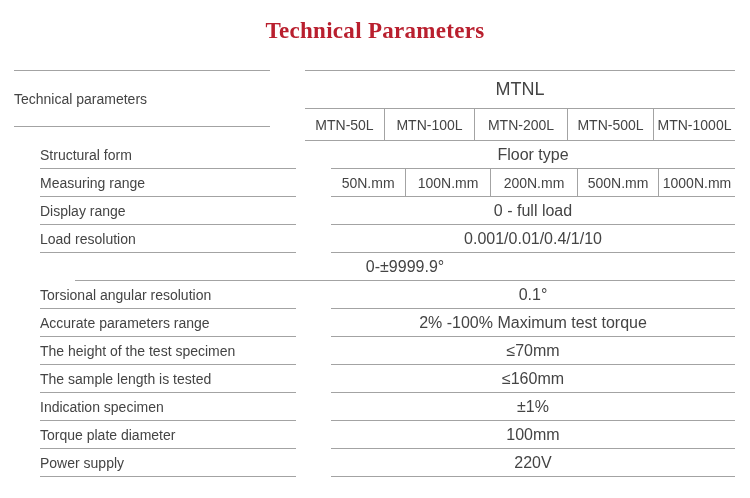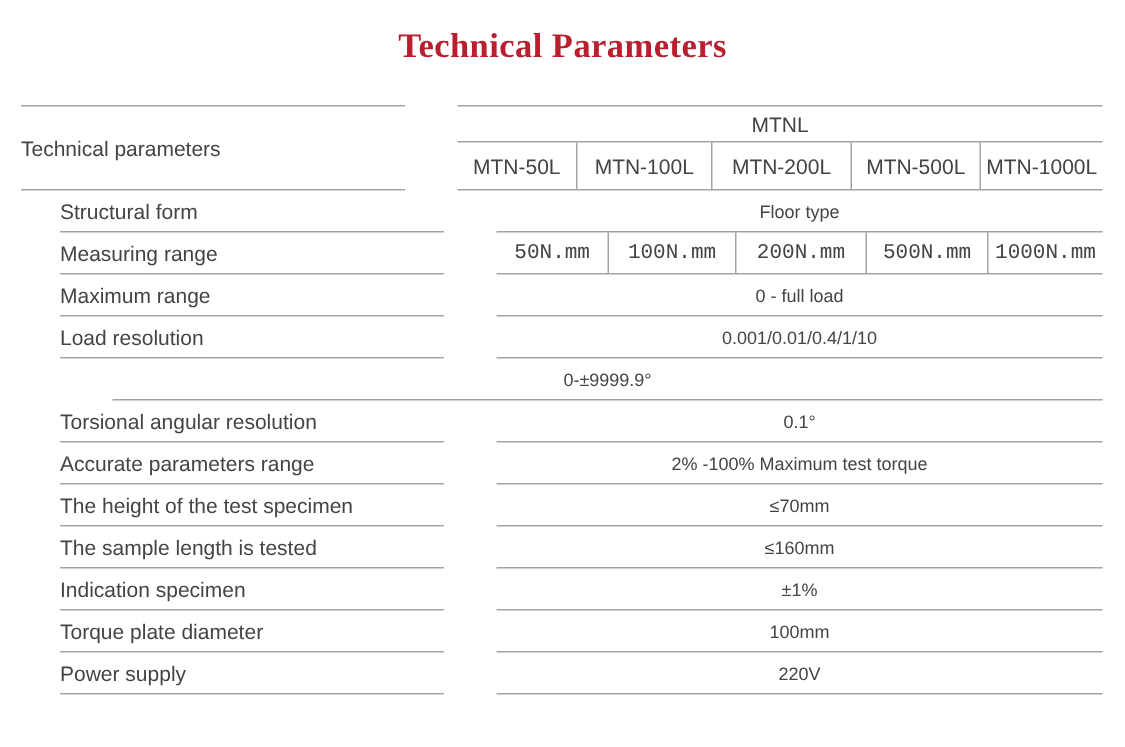--- a/index.html
+++ b/index.html
@@ -50,27 +50,27 @@
     color: var(--text);
   }
   .gap { flex: 0 0 35px; width: 35px; }
   
   .header-lcell {
     height: 57px;
     border-top: 1px solid var(--line);
   }
   .rheader { flex: 1 1 auto; }
   .mtnl-cell {
-    height: 25px;
+    height: 39px;
     border-top: 1px solid var(--line);
     border-bottom: 1px solid var(--line);
     display: flex;
     align-items: center;
     justify-content: center;
-    font-size: 14px;
+    font-size: 18px;
   }
   .cells-grid {
     display: grid;
     grid-template-columns: 79fr 90fr 93fr 86fr 82fr;
     border-bottom: 1px solid var(--line);
   }
   .models-row { height: 32px; }
   .cells-grid > div {
     display: flex;
     align-items: center;
@@ -80,24 +80,24 @@
     white-space: nowrap;
   }
   .cells-grid > div:first-child { border-left: none; }
   
   .prow { height: 28px; margin-left: 26px; }
   .rspan {
     flex: 1 1 auto;
     display: flex;
     align-items: center;
     justify-content: center;
-    font-size: 12px;
+    font-size: 16px;
     border-bottom: 1px solid var(--line);
   }
-  .rcells { flex: 1 1 auto; height: 28px; font-family: Liberation Mono, monospace; }
+  .rcells { flex: 1 1 auto; height: 28px; }
 </style>
 </head>
 <body>
 
 <div class="page">
   <div class="title-wrap">
     <h1 class="title">Technical Parameters</h1>
   </div>
 
   <div class="spec-table">
@@ -128,21 +128,21 @@
           <div class="gap"></div>
           <div class="cells-grid rcells">
             <div>50N.mm</div>
             <div>100N.mm</div>
             <div>200N.mm</div>
             <div>500N.mm</div>
             <div>1000N.mm</div>
           </div>
         </div>
         <div class="trow prow">
-          <div class="lcell">Maximum range</div>
+          <div class="lcell">Display range</div>
           <div class="gap"></div>
           <div class="rspan">0 - full load</div>
         </div>
         <div class="trow prow">
           <div class="lcell">Load resolution</div>
           <div class="gap"></div>
           <div class="rspan">0.001/0.01/0.4/1/10</div>
         </div>
         <div class="trow prow">
           <div class="gap"></div>

